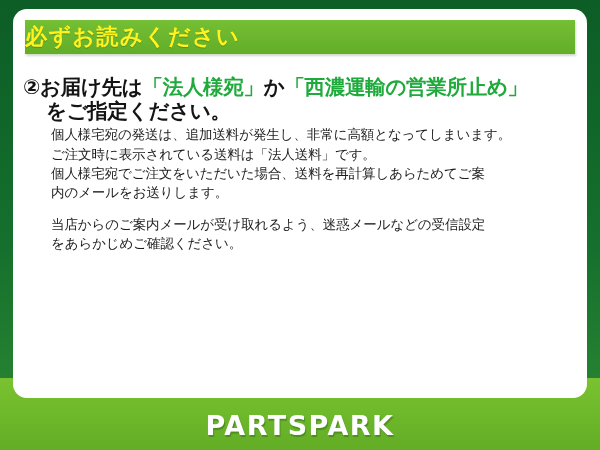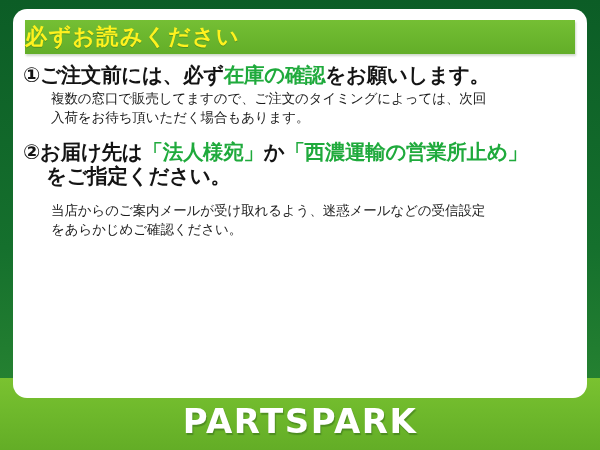--- a/index.html
+++ b/index.html
@@ -112,54 +112,51 @@
   #item-3 { margin-top: 13px; }
 
   
   #footer-logo {
     position: absolute;
     left: 0;
     right: 0;
     bottom: 9px;
     text-align: center;
     color: #ffffff;
-    font-size: 34px;
+    font-size: 27px;
     font-weight: bold;
     letter-spacing: 1.5px;
     text-shadow: 1px 2px 1px rgba(45, 95, 25, 0.45);
   }
 </style>
 </head>
 <body>
 
 <div id="notice-frame">
 
   <div id="footer-band"></div>
 
   <div id="notice-card">
 
     <div id="notice-header">
       <span class="title">必ずお読みください</span>
     </div>
 
     <div id="items">
 
-      <div class="item" id="item-1">
-        <div class="item-heading">
-          <span>①</span><span>ご注文前には、必ず</span><span class="hl">在庫の確認</span><span>をお願いします。</span>
-        </div>
-        <div class="item-body">複数の窓口で販売してますので、ご注文のタイミングによっては、次回
-入荷をお待ち頂いただく場合もあります。</div>
-      </div>
 
       <div class="item" id="item-2">
         <div class="item-heading wrap">
           <span>②</span><span>お届け先は</span><span class="hl">「法人様宛」</span><span>か</span><span class="hl">「西濃運輸の営業所止め」</span>
         </div>
         <div class="item-heading heading-line2">をご指定ください。</div>
+        <div class="item-body">個人様宅宛の発送は、追加送料が発生し、非常に高額となってしまいます。
+ご注文時に表示されている送料は「法人送料」です。
+個人様宅宛でご注文をいただいた場合、送料を再計算しあらためてご案
+内のメールをお送りします。</div>
       </div>
 
       <div class="item" id="item-3">
         <div class="item-body">当店からのご案内メールが受け取れるよう、迷惑メールなどの受信設定
 をあらかじめご確認ください。</div>
       </div>
 
     </div>
   </div>
 

